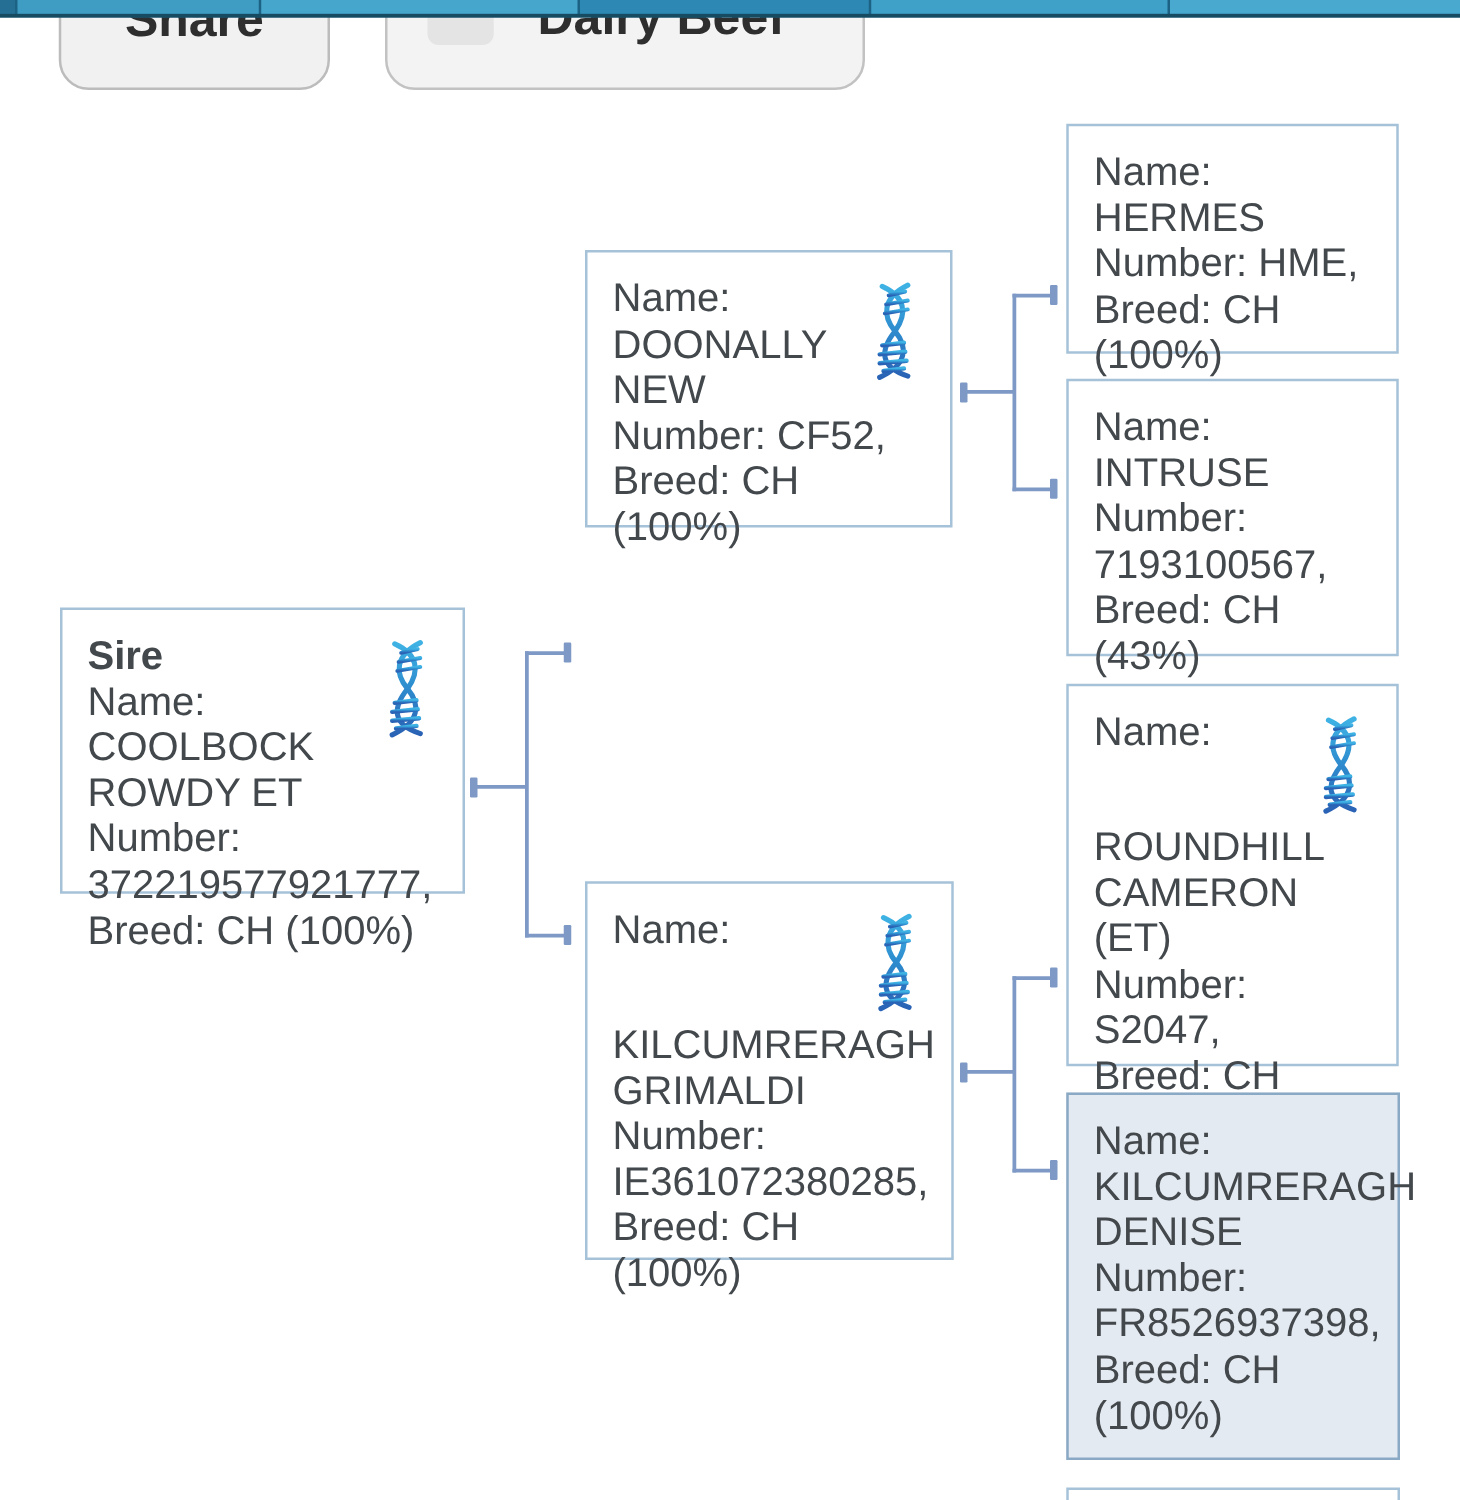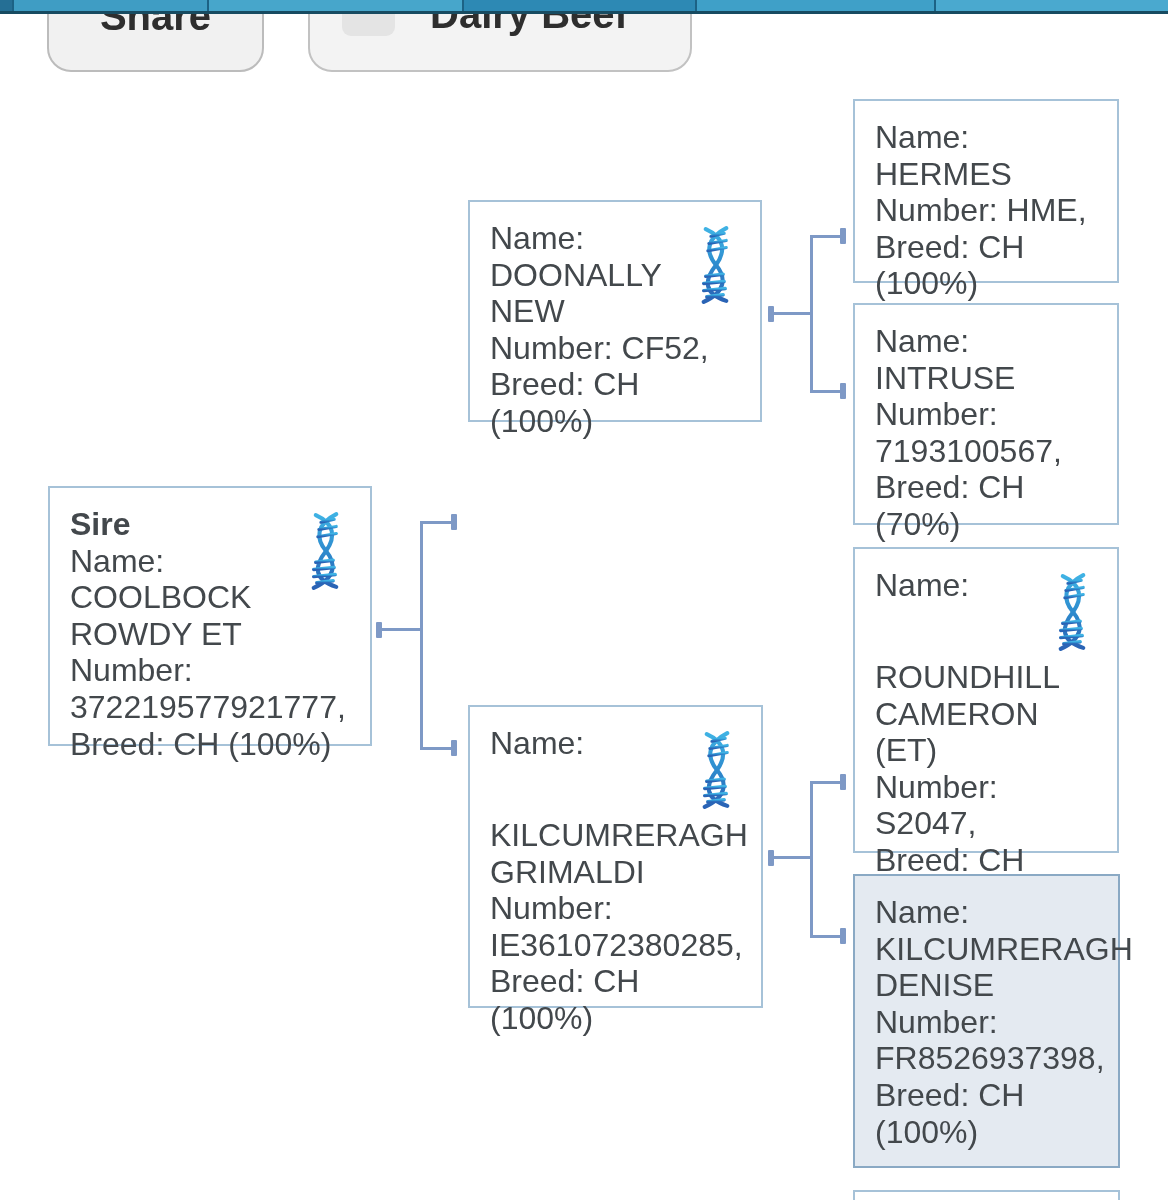--- a/index.html
+++ b/index.html
@@ -50,21 +50,21 @@
   .pbox{
     position:absolute;box-sizing:border-box;background:#ffffff;
     border:2px solid var(--box-border);padding:18px 20px;
     font-size:32px;line-height:36.6px;color:var(--text);
   }
   .pbox-title{font-weight:700;white-space:pre-line;}
   .pbox-text{white-space:pre-line;}
   .pbox.highlight{background:var(--box-highlight-bg);border-color:var(--box-highlight-border);}
   .dna{float:right;width:46px;height:82px;margin:4px 2px 6px 10px;}
   .dna svg{width:46px;height:82px;display:block;}
-  .b-sire     {left:48px; top:486px; width:324px;height:260px;}
+  .b-sire     {left:48px; top:486px; width:324px;height:229px;}
   .b-doonally {left:468px;top:200px; width:294px;height:222px;}
   .b-hermes   {left:853px;top:99px;  width:266px;height:184px;}
   .b-intruse  {left:853px;top:303px; width:266px;height:222px;}
   .b-grimaldi {left:468px;top:705px; width:295px;height:303px;}
   .b-roundhill{left:853px;top:547px; width:266px;height:306px;}
   .b-denise   {left:853px;top:874px; width:267px;height:294px;}
   .b-partial  {left:853px;top:1190px;width:267px;height:60px;}
   
   .seg{position:absolute;background:var(--connector);}
   .cap{position:absolute;width:6px;height:16px;background:var(--connector);border-radius:1px;}
@@ -145,21 +145,21 @@
 Number: HME,
 Breed: CH
 (100%)</div>
 </div>
 
 <div class="pbox b-intruse">
   <div class="pbox-text">Name: INTRUSE
 Number:
 7193100567,
 Breed: CH
-(70%)</div>
+(43%)</div>
 </div>
 
 <div class="pbox b-grimaldi">
   <span class="dna">
       <svg>
         <use href="#dna-helix"></use>
       </svg>
     </span>
   <div class="pbox-text">Name:
 

